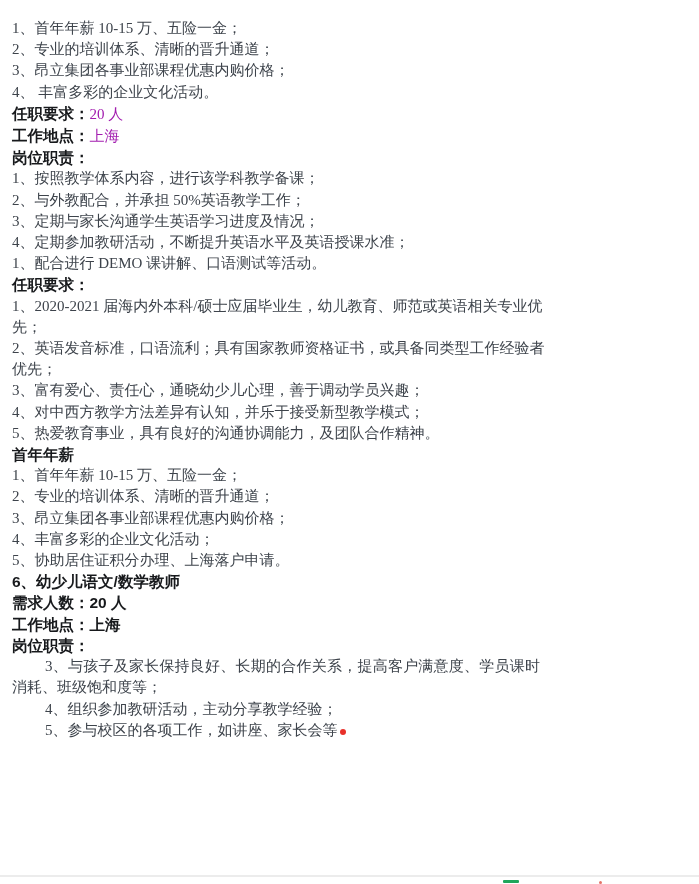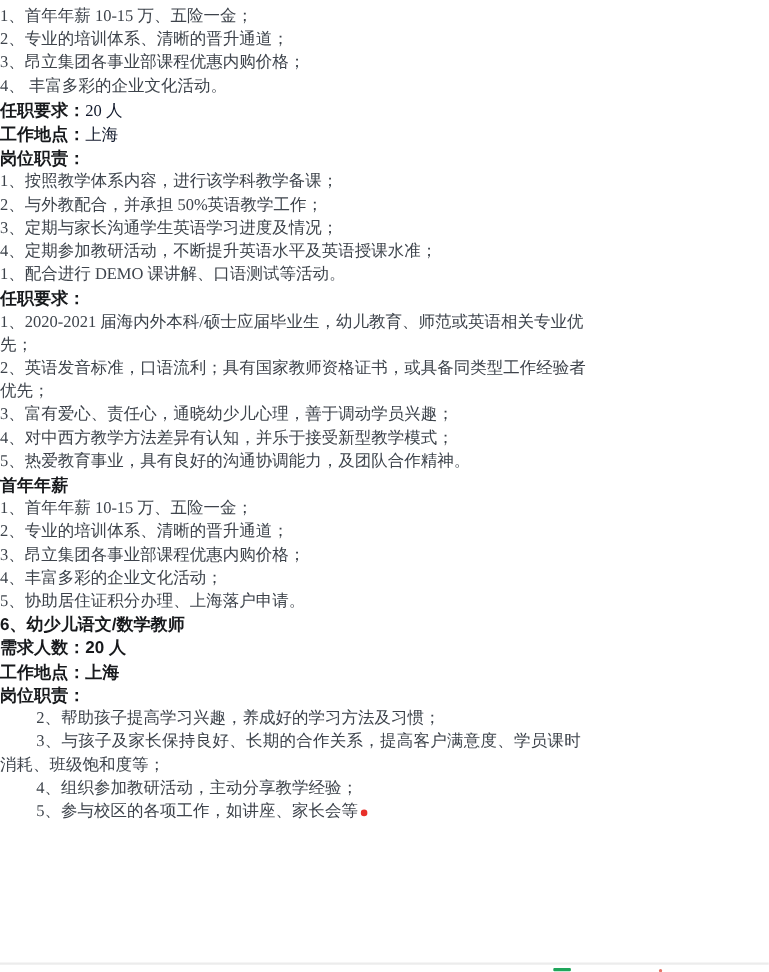--- a/index.html
+++ b/index.html
@@ -6,34 +6,34 @@
   .page{
     position:relative;
     width:699px;height:884px;
     overflow:hidden;
     background:#ffffff;
     font-family:"Liberation Serif","DejaVu Serif",serif;
     font-size:15px;
     line-height:21.2px;
     color:#3d434b;
   }
-  .doc{position:absolute;top:0;left:0;width:554px;padding-top:5px;box-sizing:border-box;}
+  .doc{position:absolute;top:0;left:12px;width:554px;padding-top:18px;box-sizing:border-box;}
   .doc p{margin:0;}
   
   .bold{
     font-family:"Liberation Sans","DejaVu Sans",sans-serif;
     font-weight:bold;
     color:#17191c;
     font-size:15.5px;
   }
   .h5{margin-left:3px;}
   .lbl{margin-left:37px;}
   .li{margin-left:65px;padding-right:18px;}
   .val{
-    color:#0f172a;
+    color:#a21caf;
     font-family:"Liberation Serif","DejaVu Serif",serif;
     font-weight:normal;
     font-size:15px;
   }
   .h6{margin-left:23px;}
   .meta6{margin-left:23px;}
   .lbl6{margin-left:43px;}
   .li6{
     margin-left:32px;
     padding-right:26px;
@@ -100,21 +100,20 @@
     <p class="li">1、首年年薪 10-15 万、五险一金；</p>
     <p class="li">2、专业的培训体系、清晰的晋升通道；</p>
     <p class="li">3、昂立集团各事业部课程优惠内购价格；</p>
     <p class="li">4、丰富多彩的企业文化活动；</p>
     <p class="li">5、协助居住证积分办理、上海落户申请。</p>
 
     <p class="bold h6 gap2">6、幼少儿语文/数学教师</p>
     <p class="bold meta6">需求人数：20 人</p>
     <p class="bold meta6">工作地点：上海</p>
     <p class="bold lbl6">岗位职责：</p>
-    <p class="li6">2、帮助孩子提高学习兴趣，养成好的学习方法及习惯；</p>
     <p class="li6">3、与孩子及家长保持良好、长期的合作关系，提高客户满意度、学员课时消耗、班级饱和度等；</p>
     <p class="li6">4、组织参加教研活动，主动分享教学经验；</p>
     <p class="li6"><span>5、参与校区的各项工作，如讲座、家长会等</span><span class="red-period"></span></p>
 
   </div>
 
   <div class="divider"></div>
   <div class="green-dash"></div>
   <div class="tiny-red-dot"></div>
 </div>

